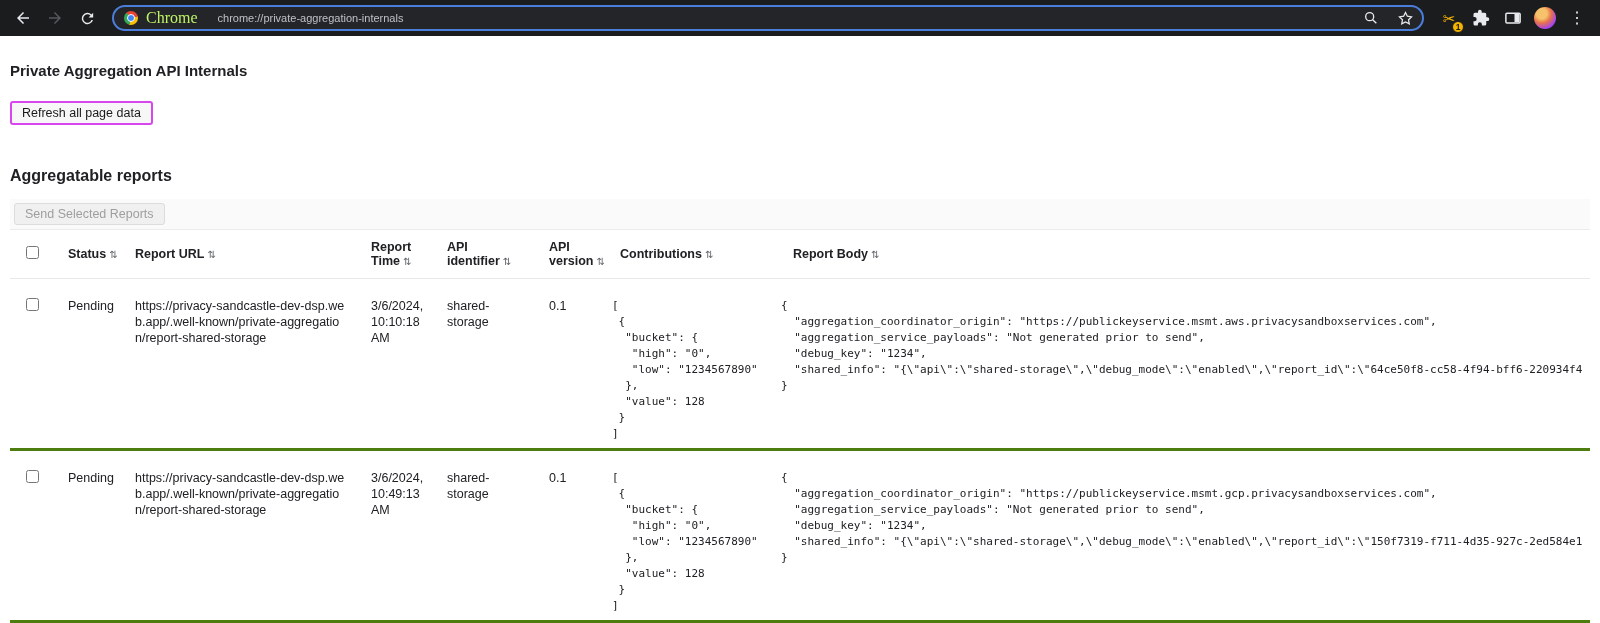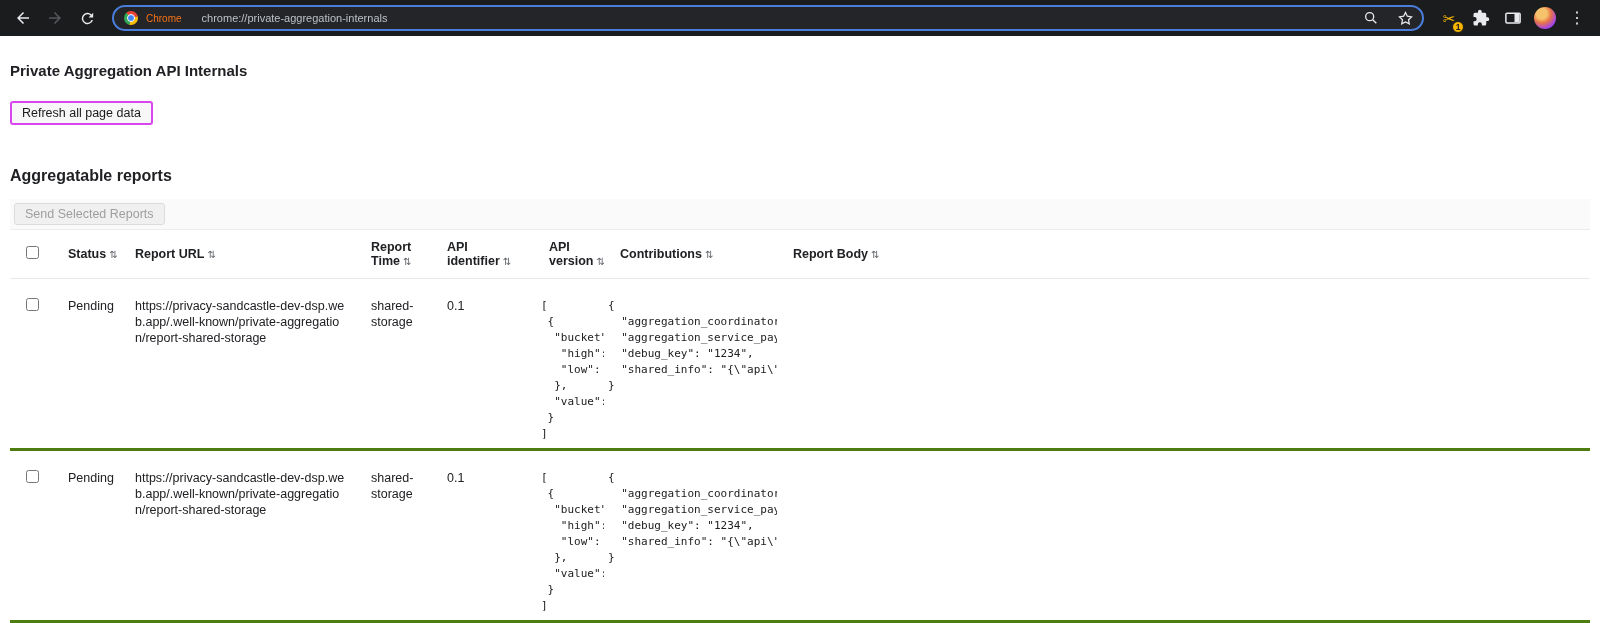--- a/index.html
+++ b/index.html
@@ -22,21 +22,21 @@
     display: flex; align-items: center; padding: 0 4px 0 10px; gap: 8px;
   }
   .chrome-glyph {
     width: 14px; height: 14px; border-radius: 50%; position: relative; flex: none;
     background: conic-gradient(from -45deg, #ea4335 0 120deg, #fbbc05 0 240deg, #34a853 0 360deg);
   }
   .chrome-glyph::after {
     content: ""; position: absolute; inset: 3px; border-radius: 50%;
     background: #4285f4; border: 1px solid #fff;
   }
-  .site-label { color: #f97316; font-size: 10px; flex: none; }
+  .site-label { color: #bef264; font-size: 16px; flex: none; font-family: Liberation Serif, serif; }
   .url {
     color: #bdc1c6; font-size: 11px; margin-left: 12px; flex: 1; min-width: 0;
     white-space: nowrap; overflow: hidden; text-align: left;
   }
   .pill-btn {
     width: 26px; height: 26px; border: none; background: transparent; border-radius: 50%;
     display: flex; align-items: center; justify-content: center; cursor: pointer; flex: none;
   }
   .scissors { color: #f4b400; font-size: 15px; line-height: 1; }
   .ext-badge {
@@ -190,20 +190,21 @@
         <span>Report Body</span><span class="sort">⇅</span>
       </div>
     </div>
 
     <div class="trow row-grid">
       <div class="cell cb">
         <input type="checkbox" style="">
       </div>
       <div class="cell">Pending</div>
       <div class="cell url-cell">https://privacy-sandcastle-dev-dsp.web.app/.well-known/private-aggregation/report-shared-storage</div>
+      <div class="cell">3/6/2024, 10:10:18 AM</div>
       <div class="cell">shared-storage</div>
       <div class="cell">0.1</div>
       <div class="cell mono contrib">[
  {
   "bucket": {
    "high": "0",
    "low": "1234567890"
   },
   "value": 128
  }
@@ -215,20 +216,21 @@
   "shared_info": "{\"api\":\"shared-storage\",\"debug_mode\":\"enabled\",\"report_id\":\"64ce50f8-cc58-4f94-bff6-220934f4
 }</div>
     </div>
 
     <div class="trow row-grid">
       <div class="cell cb">
         <input type="checkbox" style="">
       </div>
       <div class="cell">Pending</div>
       <div class="cell url-cell">https://privacy-sandcastle-dev-dsp.web.app/.well-known/private-aggregation/report-shared-storage</div>
+      <div class="cell">3/6/2024, 10:49:13 AM</div>
       <div class="cell">shared-storage</div>
       <div class="cell">0.1</div>
       <div class="cell mono contrib">[
  {
   "bucket": {
    "high": "0",
    "low": "1234567890"
   },
   "value": 128
  }

